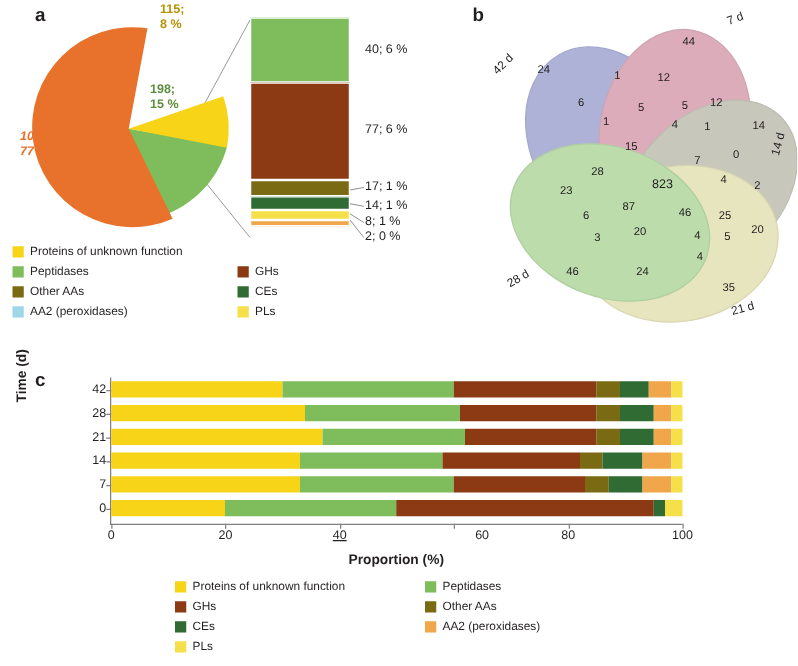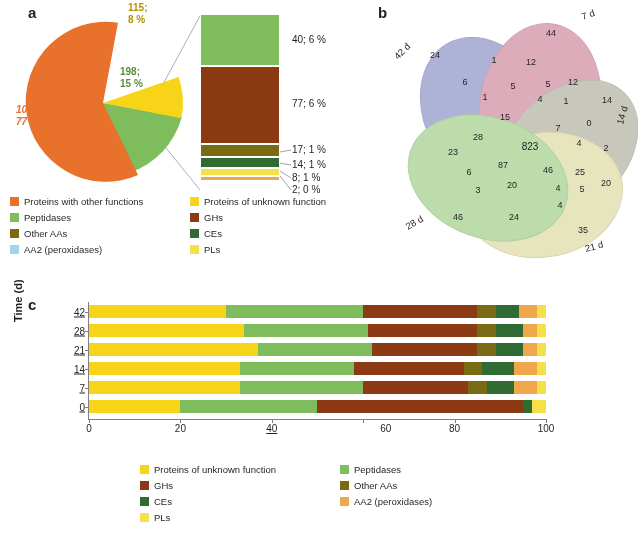--- a/index.html
+++ b/index.html
@@ -41,21 +41,21 @@
   #panel-b { position: absolute; left: 368px; top: 0; width: 270px; height: 290px; }
   #venn-svg { position: absolute; left: 0; top: 0; }
 
   
   #panel-c { position: absolute; left: 0; top: 292px; width: 638px; height: 241px; }
   #c-plot { position: absolute; left: 88px; top: 10px; width: 458px; height: 118px;
             border-left: 1px solid #808080; border-bottom: 1px solid #808080; }
   .c-bar-row { position: absolute; left: 0; height: 13px; width: 100%; display: flex; }
   .c-seg { height: 100%; }
   .c-ytick { position: absolute; right: 100%; margin-right: 4px; font-size: 10px;
-             color: #231f20; transform: translateY(-50%); white-space: nowrap; text-decoration: underline; }
+             color: #231f20; transform: translateY(-50%); white-space: nowrap; }
   .c-xtick { position: absolute; top: 100%; margin-top: 4px; font-size: 10px;
              color: #231f20; transform: translateX(-50%); }
   .c-tickmark { position: absolute; top: 100%; width: 1px; height: 4px; background: #808080; }
   .c-ytickmark { position: absolute; right: 100%; width: 4px; height: 1px; background: #808080; }
   #c-ylabel { position: absolute; left: 12px; top: 30px; font-size: 11px; font-weight: bold;
               transform: rotate(-90deg); transform-origin: left top; white-space: nowrap; }
   #c-xlabel { position: absolute; left: 88px; width: 458px; top: 150px; text-align: center;
               font-size: 11px; font-weight: bold; }
   #legend-c { position: absolute; left: 140px; top: 172px; width: 400px; font-size: 9.5px; }
 </style>
@@ -111,24 +111,20 @@
     <svg style="position:absolute; left:80px; top:0; width:14px; height:180px;">
       <line x1="0" y1="138" x2="11" y2="136" stroke="#808080" stroke-width="0.7"></line>
       <line x1="0" y1="149" x2="11" y2="151" stroke="#808080" stroke-width="0.7"></line>
       <line x1="0" y1="157" x2="11" y2="164" stroke="#808080" stroke-width="0.7"></line>
       <line x1="0" y1="162" x2="11" y2="176" stroke="#808080" stroke-width="0.7"></line>
     </svg>
   </div>
 
   <div id="legend-a">
     <div class="leg-row">
-      <div class="leg-item">
-        <span class="leg-sw" style="background:#e8722b;"></span>
-        <span class="leg-tx">Proteins with other functions</span>
-      </div>
       <div class="leg-item">
         <span class="leg-sw" style="background:#f7d417;"></span>
         <span class="leg-tx">Proteins of unknown function</span>
       </div>
     </div>
     <div class="leg-row">
       <div class="leg-item">
         <span class="leg-sw" style="background:#7fbc5c;"></span>
         <span class="leg-tx">Peptidases</span>
       </div>
@@ -301,20 +297,21 @@
     <div class="c-tickmark" style="left:100%;"></div>
 
     <div class="c-xtick" style="left:0%;">0</div>
     <div class="c-xtick" style="left:20%;">20</div>
     <div class="c-xtick" style="left:40%;text-decoration:underline;">40</div>
     <div class="c-xtick" style="left:60%;padding-left:45px;">60</div>
     <div class="c-xtick" style="left:80%;">80</div>
     <div class="c-xtick" style="left:100%;">100</div>
   </div>
 
+  <div id="c-xlabel">Proportion (%)</div>
 
   <div id="legend-c">
     <div class="leg-row">
       <div class="leg-item">
         <span class="leg-sw" style="background:#f7d417;"></span>
         <span class="leg-tx">Proteins of unknown function</span>
       </div>
       <div class="leg-item">
         <span class="leg-sw" style="background:#7fbc5c;"></span>
         <span class="leg-tx">Peptidases</span>

